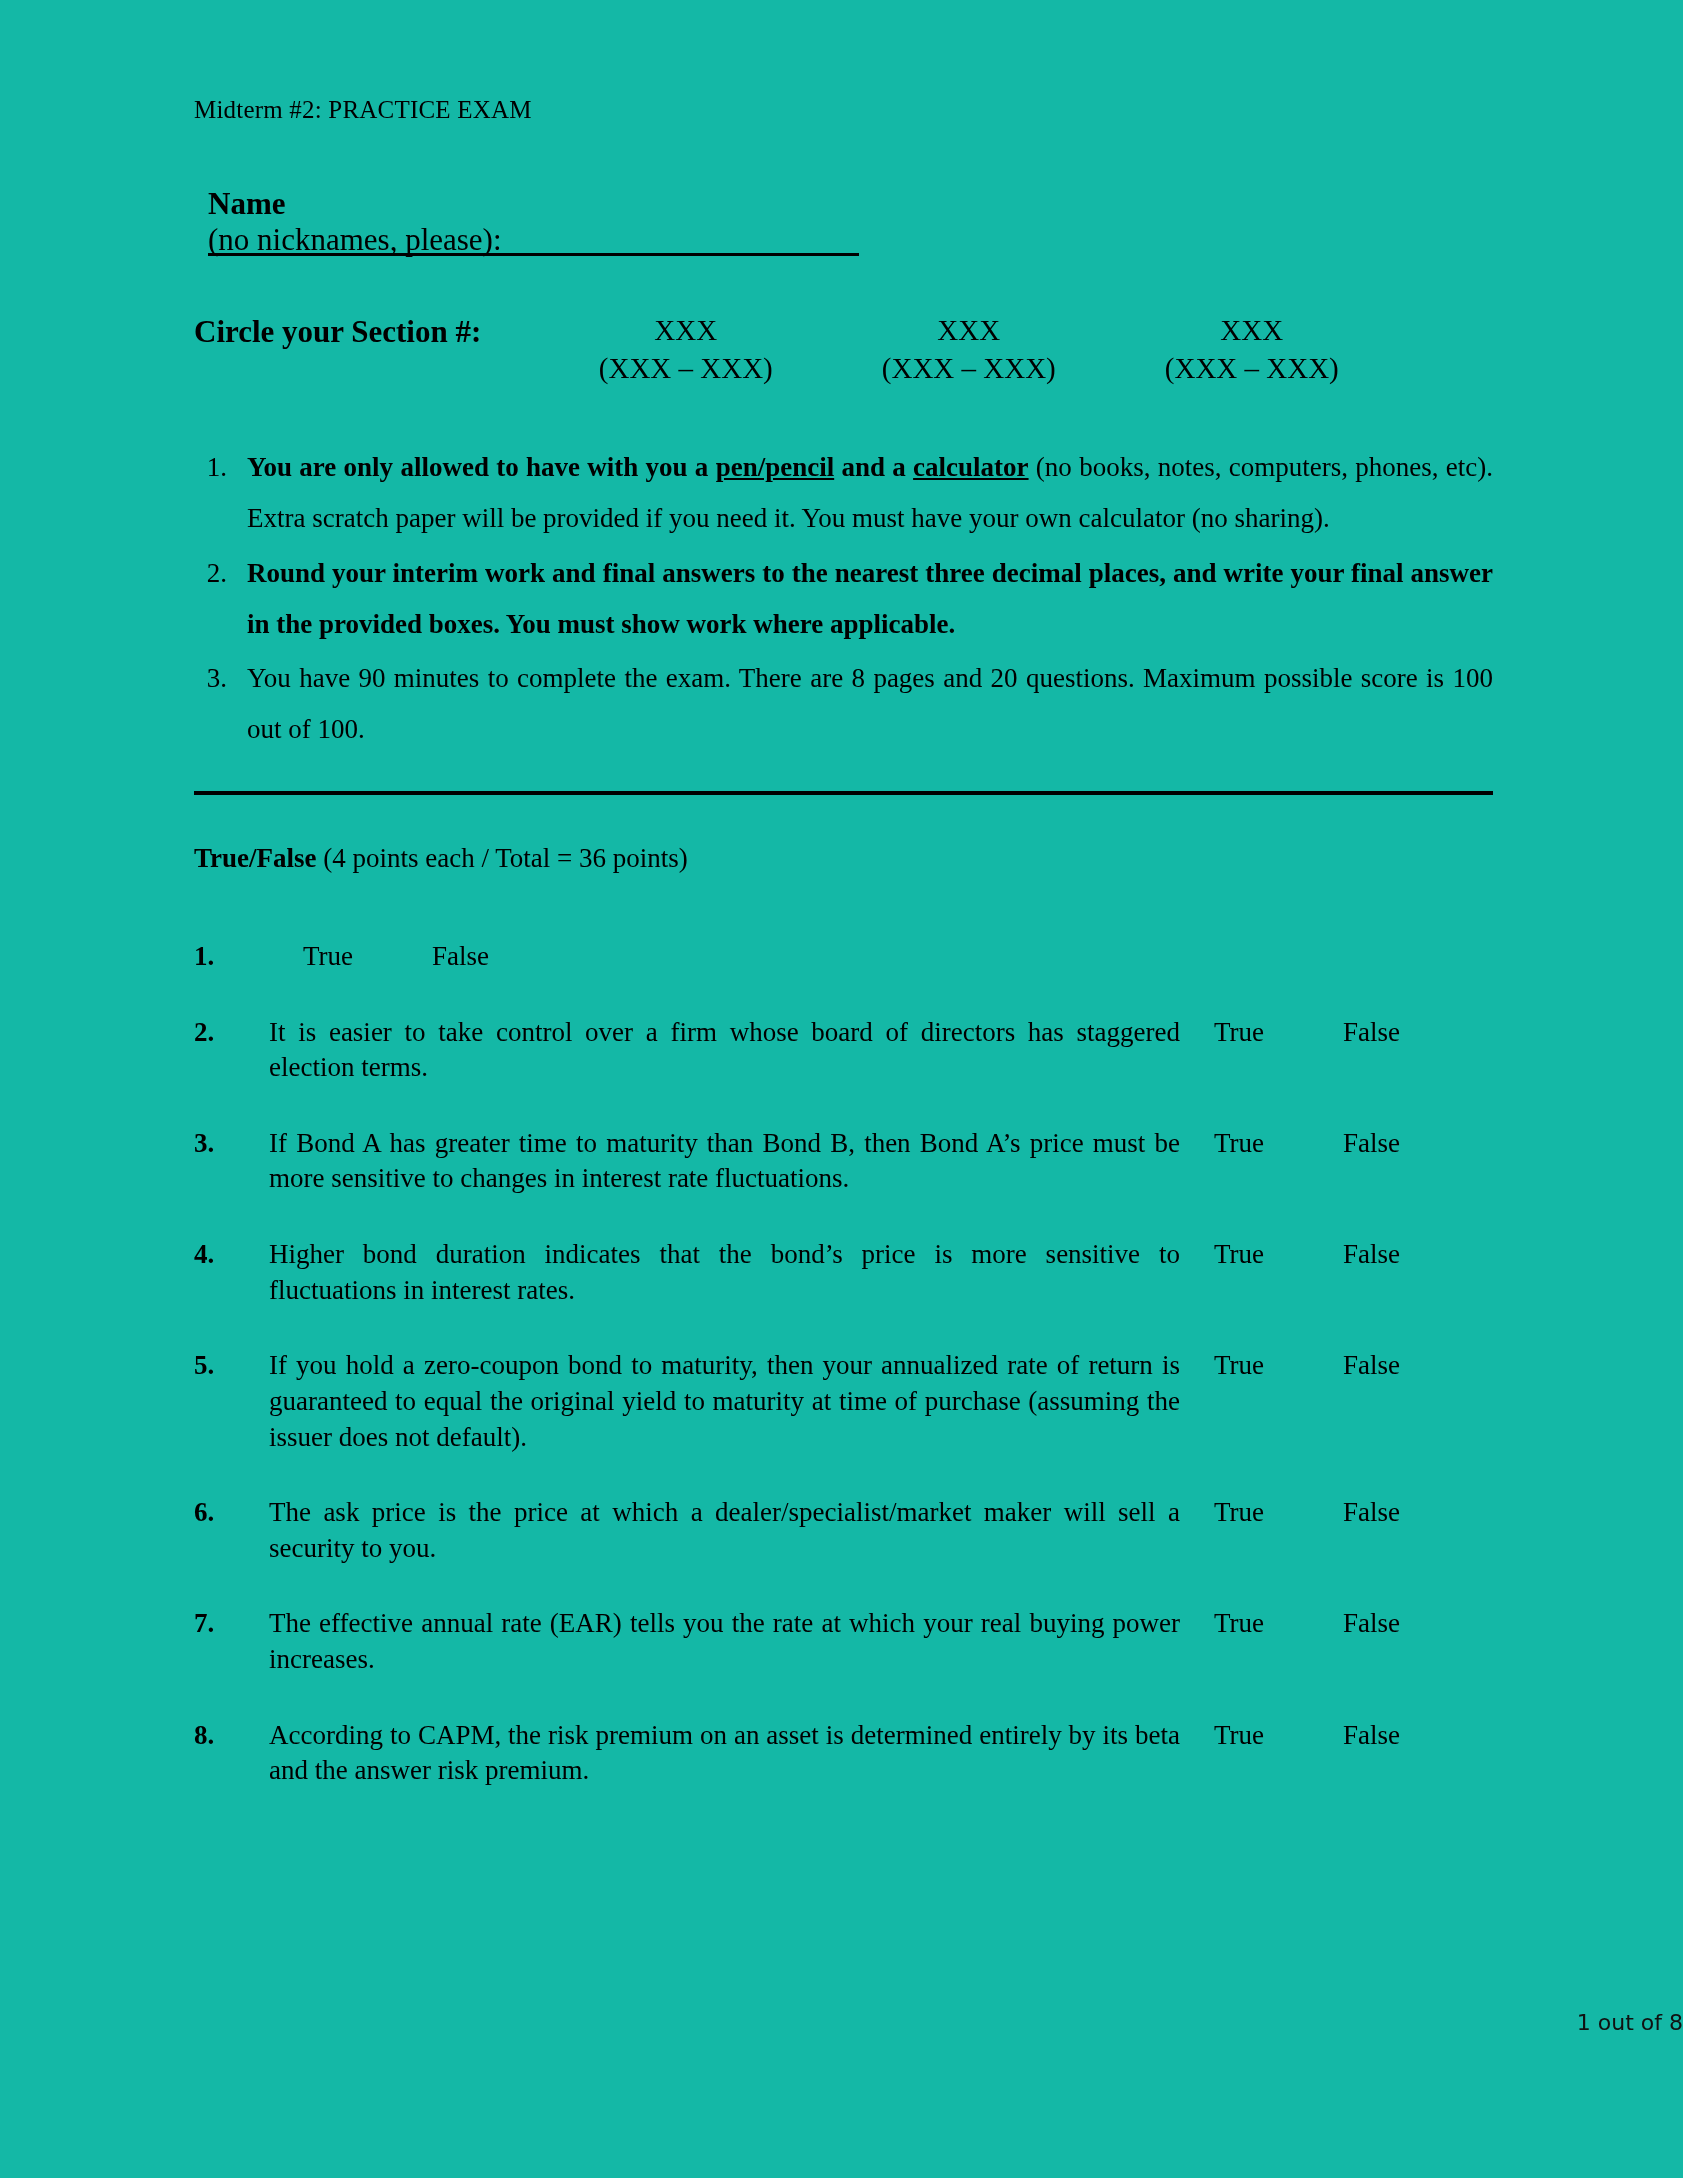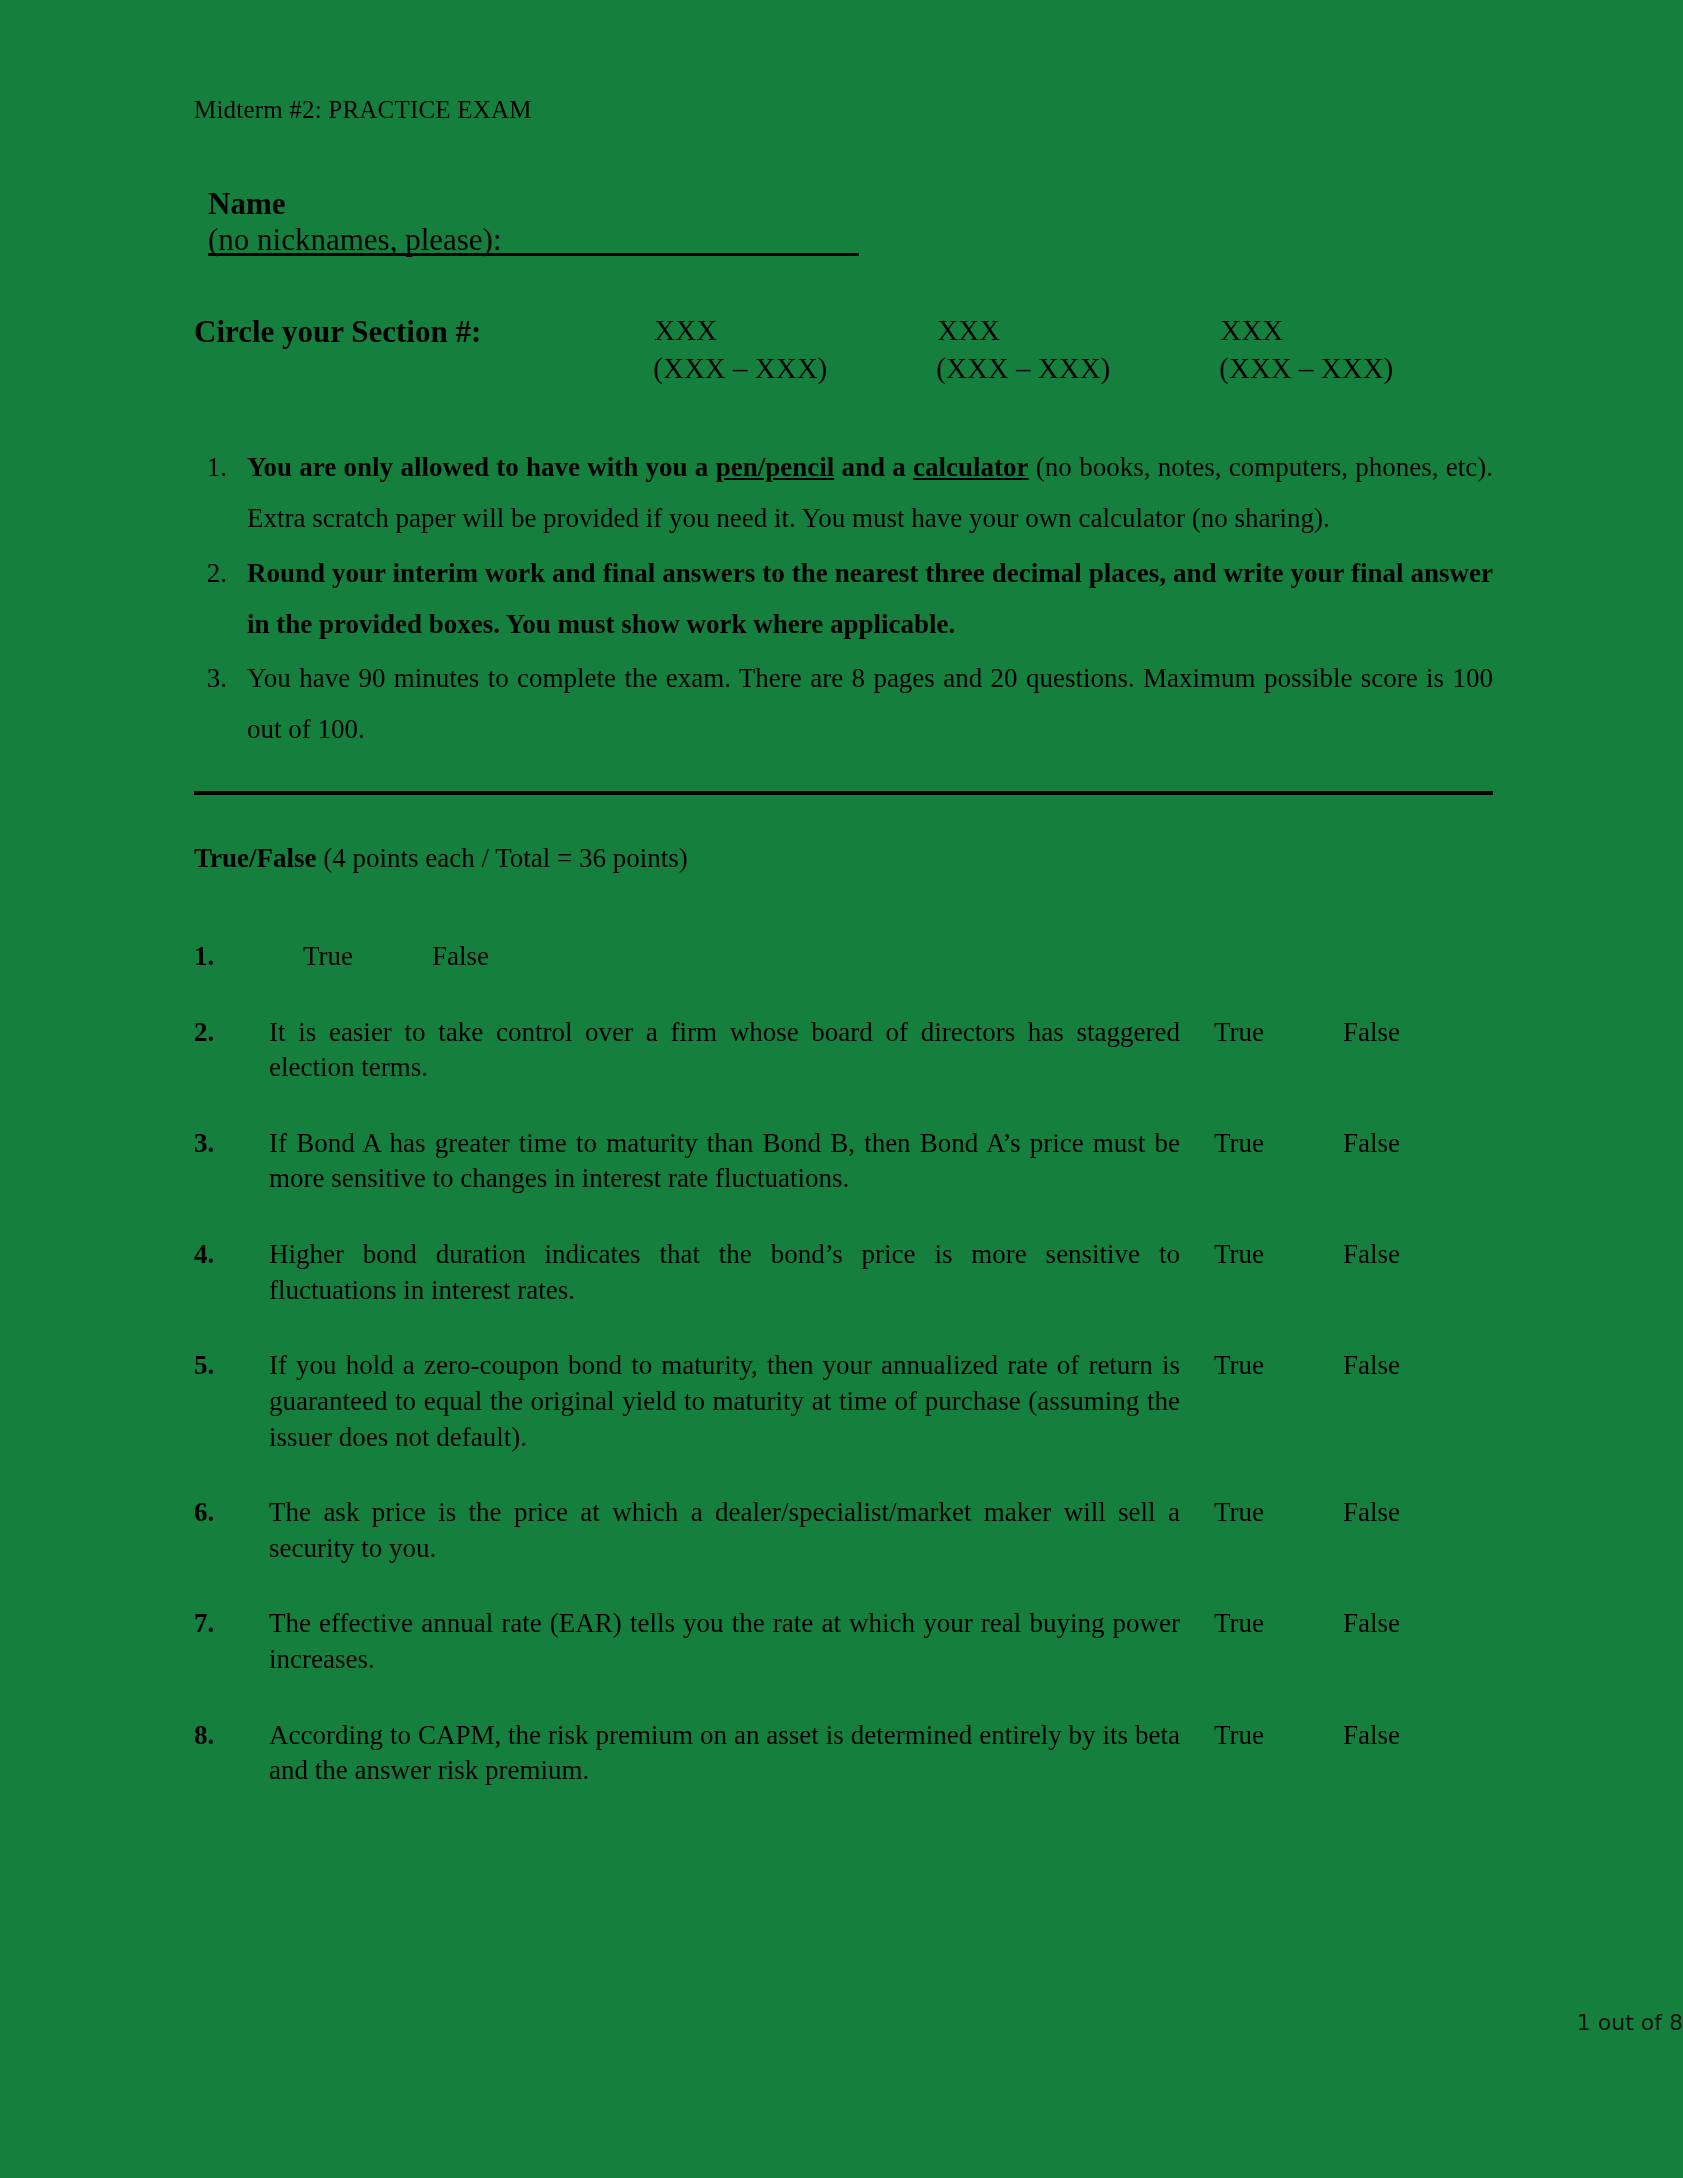--- a/index.html
+++ b/index.html
@@ -14,21 +14,21 @@
     color: #000000;
     position: relative;
     overflow: hidden;
   }
 
   .page {
     position: absolute;
     left: 0; top: 0;
     width: 1683px;
     height: 2178px;
-    background: #15803d;
+    background: #14b8a6;
   }
 
   .content {
     position: absolute;
     left: 194px;
     top: 0;
     width: 1299px;
   }
 
   
@@ -79,21 +79,21 @@
     display: flex;
     margin-left: 63px;
   }
   .section-col {
     width: 283px;
     text-align: center;
     font-size: 29px;
     line-height: 1.3;
   }
   .section-col .sec-num { display: block; }
-  .section-col .sec-range { display: block; text-align: right; }
+  .section-col .sec-range { display: block; }
 
   
   .instructions {
     margin-top: 55px;
   }
   .instr-item {
     display: flex;
     font-size: 27px;
     line-height: 1.88;
     margin-bottom: 4px;

